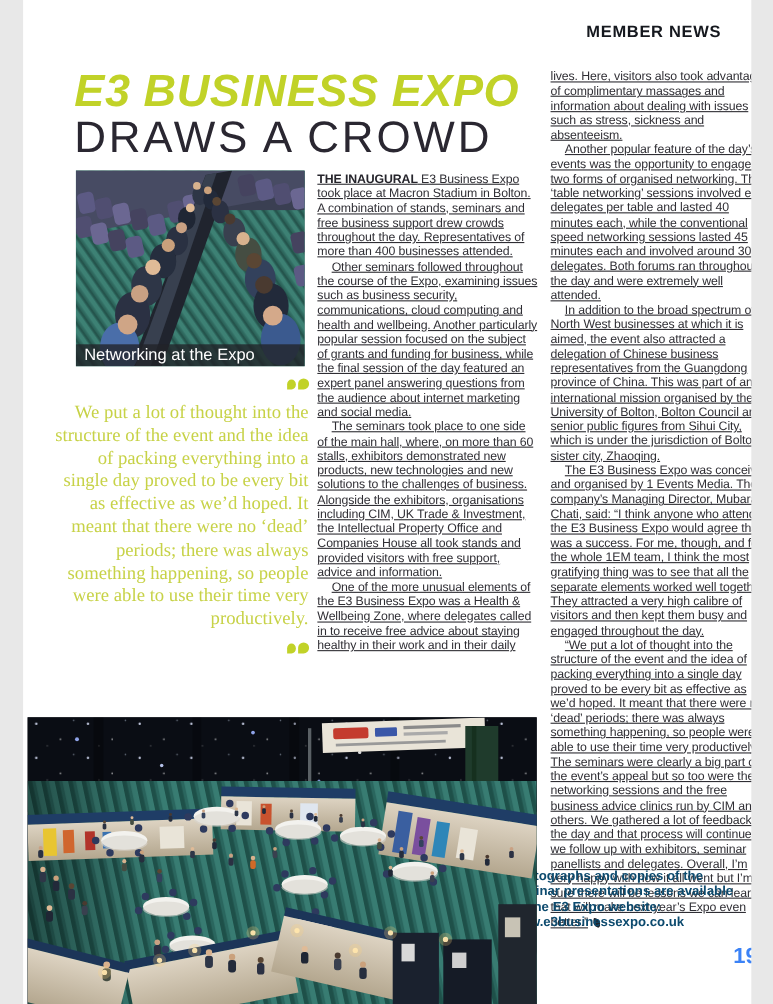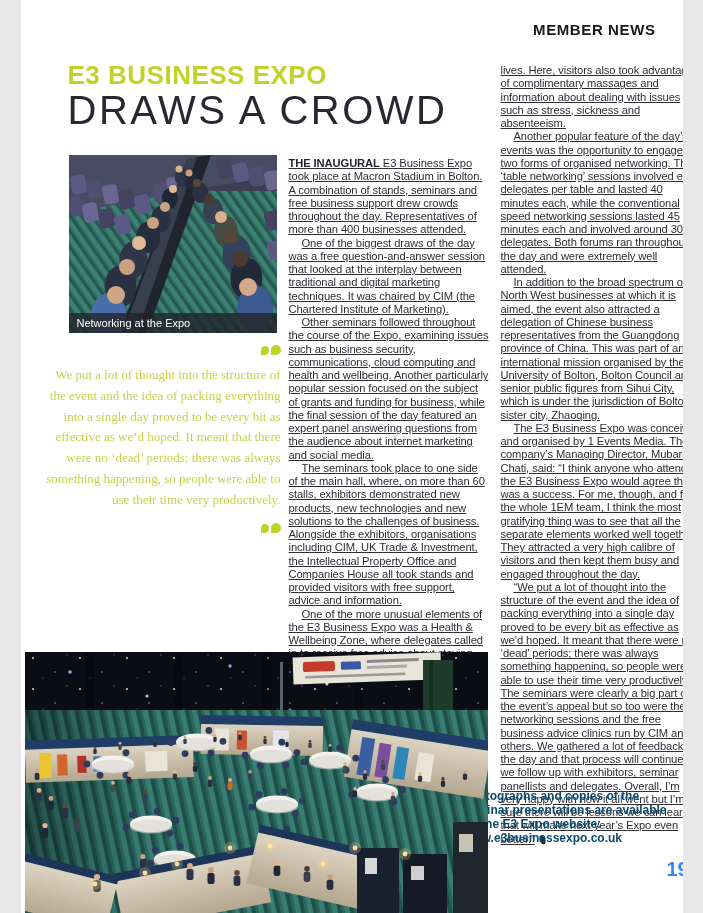--- a/index.html
+++ b/index.html
@@ -7,33 +7,33 @@
   .page{
     position:relative;width:662px;height:913px;margin:0 auto;background:#ffffff;
     font-family:"Liberation Sans",sans-serif;overflow:hidden;
   }
   
   .member-news{position:absolute;top:21px;right:27px;font-size:15px;font-weight:bold;
     letter-spacing:.6px;color:#15181e;}
   .accent-bar{position:absolute;top:10px;left:683px;width:7px;height:42px;background:var(--green);}
   
   .title{position:absolute;left:47px;top:62px;}
-  .title .l1{font-size:26px;font-weight:bold;color:var(--green);letter-spacing:.5px;line-height:1.02;}
+  .title .l1{font-size:41px;font-weight:bold;color:var(--green);letter-spacing:.5px;line-height:1.02;font-style:italic;}
   .title .l2{font-size:40px;font-weight:normal;color:#2a2731;letter-spacing:2.5px;line-height:1.05;}
   
   .photo1{position:absolute;left:48px;top:155px;width:208px;height:178px;overflow:hidden;background:#2f6a60;}
   .photo1 svg{position:absolute;left:0;top:0;width:100%;height:100%;}
   .caption{position:absolute;left:0;right:0;bottom:0;height:20px;background:rgba(33,35,40,.78);
-    color:#fff;font-size:11px;line-height:20px;padding-left:8px;margin-top:16px;}
+    color:#fff;font-size:15px;line-height:20px;padding-left:8px;margin-top:16px;}
   
   .pullquote{position:absolute;left:24px;top:341px;width:236px;text-align:right;}
   .leaves{display:inline-flex;gap:2px;}
   .leaf{width:10px;height:10px;background:var(--green);border-radius:55% 55% 55% 0;}
   .leaf.small{width:8px;height:9px;align-self:flex-end;}
-  .qtext{font-family:"Liberation Serif","DejaVu Serif",serif;font-size:13px;line-height:20.8px;
+  .qtext{font-family:"Liberation Serif","DejaVu Serif",serif;font-size:17px;line-height:20.8px;
     color:#c7d247;margin:6px 0 8px 0;}
   
   .col{position:absolute;width:200px;font-size:11.2px;line-height:13.25px;color:#2f2e34;
     letter-spacing:-.1px;text-align:left;text-decoration:underline;}
   .col1{left:268px;top:157px;height:495px;}
   .col2{left:480px;top:64px;height:725px;}
   .col p{margin:0;}
   .col p + p{text-indent:13px;}
   .leadin{font-weight:bold;color:#26252c;}
   .endmark{display:inline-block;width:7px;height:8px;background:#20242c;
@@ -134,21 +134,20 @@
       </span>
     <div class="qtext">We put a lot of thought into the structure of the event and the idea of packing everything into a single day proved to be every bit as effective as we’d hoped. It meant that there were no ‘dead’ periods; there was always something happening, so people were able to use their time very productively.</div>
     <span class="leaves">
         <span class="leaf small"></span>
         <span class="leaf"></span>
       </span>
   </aside>
 
   <div class="col col1">
     <p><strong class="leadin">THE INAUGURAL</strong><span> E3 Business Expo took place at Macron Stadium in Bolton. A combination of stands, seminars and free business support drew crowds throughout the day. Representatives of more than 400 businesses attended.</span></p>
-    <p>One of the biggest draws of the day was a free question-and-answer session that looked at the interplay between traditional and digital marketing techniques. It was chaired by CIM (the Chartered Institute of Marketing).</p>
     <p>Other seminars followed throughout the course of the Expo, examining issues such as business security, communications, cloud computing and health and wellbeing. Another particularly popular session focused on the subject of grants and funding for business, while the final session of the day featured an expert panel answering questions from the audience about internet marketing and social media.</p>
     <p>The seminars took place to one side of the main hall, where, on more than 60 stalls, exhibitors demonstrated new products, new technologies and new solutions to the challenges of business. Alongside the exhibitors, organisations including CIM, UK Trade &amp; Investment, the Intellectual Property Office and Companies House all took stands and provided visitors with free support, advice and information.</p>
     <p>One of the more unusual elements of the E3 Business Expo was a Health &amp; Wellbeing Zone, where delegates called in to receive free advice about staying healthy in their work and in their daily</p>
   </div>
 
   <div class="col col2">
     <p>lives. Here, visitors also took advantage of complimentary massages and information about dealing with issues such as stress, sickness and absenteeism.</p>
     <p>Another popular feature of the day’s events was the opportunity to engage in two forms of organised networking. The ‘table networking’ sessions involved eight delegates per table and lasted 40 minutes each, while the conventional speed networking sessions lasted 45 minutes each and involved around 30 delegates. Both forums ran throughout the day and were extremely well attended.</p>
     <p>In addition to the broad spectrum of North West businesses at which it is aimed, the event also attracted a delegation of Chinese business representatives from the Guangdong province of China. This was part of an international mission organised by the University of Bolton, Bolton Council and senior public figures from Sihui City, which is under the jurisdiction of Bolton’s sister city, Zhaoqing.</p>
     <p>The E3 Business Expo was conceived and organised by 1 Events Media. The company’s Managing Director, Mubarak Chati, said: “I think anyone who attended the E3 Business Expo would agree that it was a success. For me, though, and for the whole 1EM team, I think the most gratifying thing was to see that all the separate elements worked well together. They attracted a very high calibre of visitors and then kept them busy and engaged throughout the day.</p>

